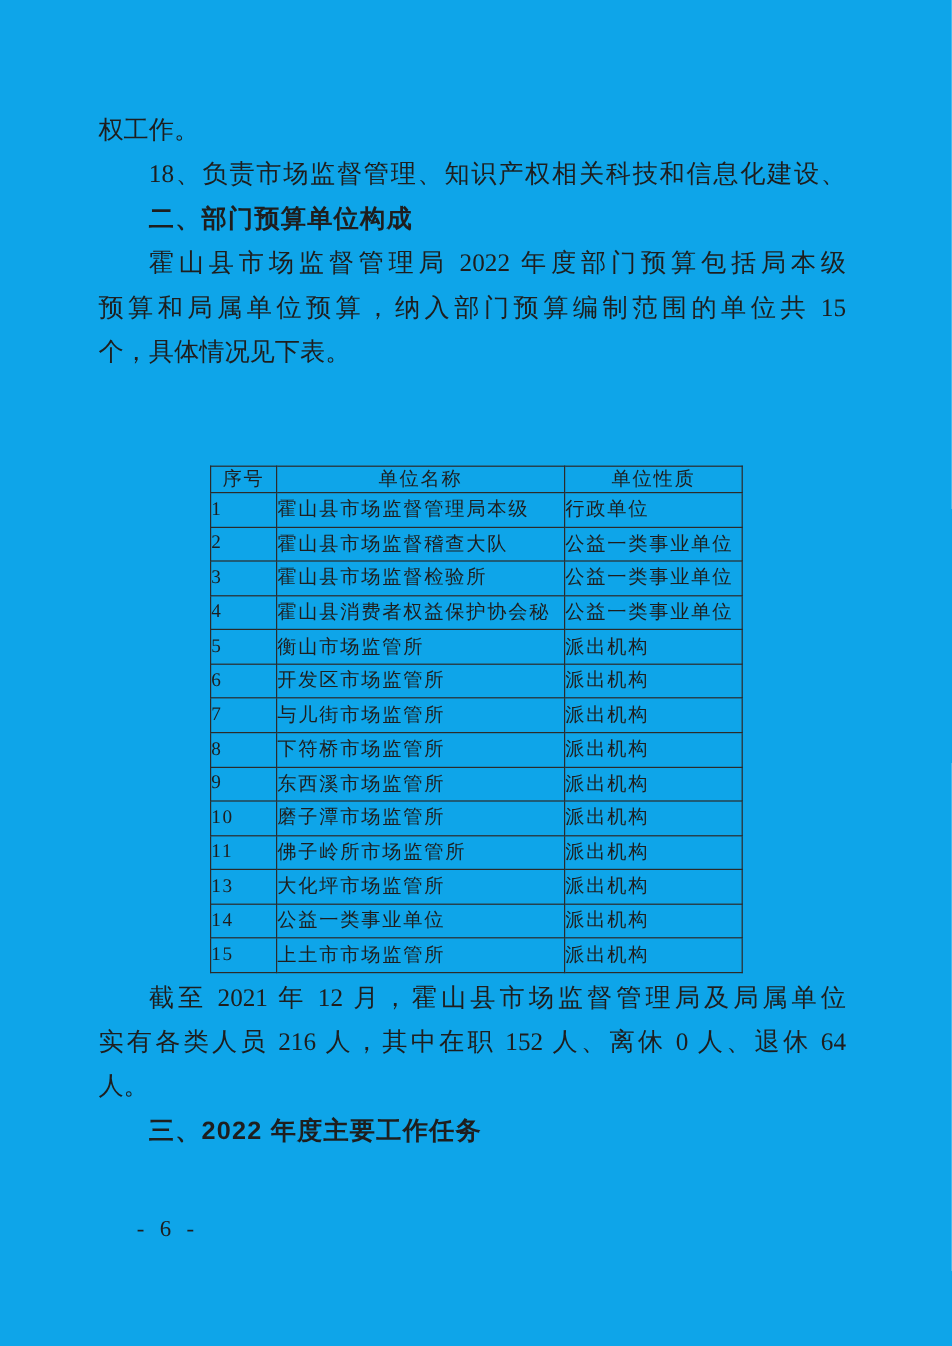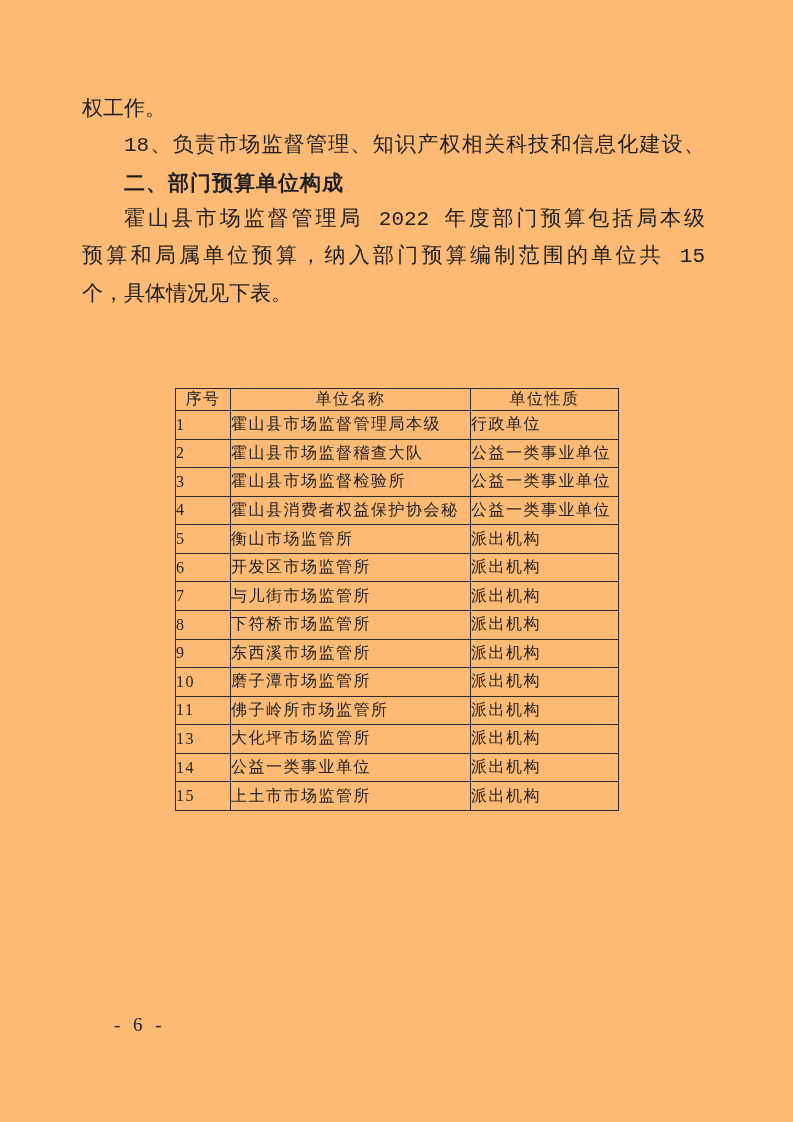--- a/index.html
+++ b/index.html
@@ -7,39 +7,38 @@
     width: 793px; height: 1122px;
     background: #ffffff;
     font-family: "Liberation Serif", "DejaVu Serif", serif;
     color: #1e1e1e;
     position: relative;
     overflow: hidden;
   }
   .page {
     position: absolute; left: 0; top: 0;
     width: 793px; height: 1122px;
-    background: #fdba74;
+    background: #0ea5e9;
   }
   .flow {
     position: absolute;
     left: 82px; width: 623px;
   }
   #flow-top { top: 90px; }
   #flow-bottom { top: 813px; }
   .line {
     height: 37px; line-height: 37px;
     font-size: 21px;
     white-space: nowrap;
     color: #1e1e1e;
   }
   .line.justify {
     white-space: normal;
     text-align: justify;
     text-align-last: justify;
-    font-family: Liberation Mono, monospace;
   }
   .line.indent { padding-left: 42px; }
   .line.heading {
     font-family: "Liberation Sans", "DejaVu Sans", sans-serif;
     font-weight: 700;
     letter-spacing: 1px;
   }
   table.units {
     position: absolute;
     left: 175px; top: 388px;
@@ -160,16 +159,22 @@
           <td>派出机构</td>
         </tr>
         <tr>
           <td>15</td>
           <td>上土市市场监管所</td>
           <td>派出机构</td>
         </tr>
       </tbody>
   </table>
 
+  <div class="flow" id="flow-bottom">
+      <div class="line indent justify">截至 2021 年 12 月，霍山县市场监督管理局及局属单位</div>
+      <div class="line justify">实有各类人员 216 人，其中在职 152 人、离休 0 人、退休 64</div>
+      <div class="line">人。</div>
+      <div class="line indent heading">三、2022 年度主要工作任务</div>
+    </div>
 
   <div class="pagenum">- 6 -</div>
 
 </div>
 
 </body></html>

